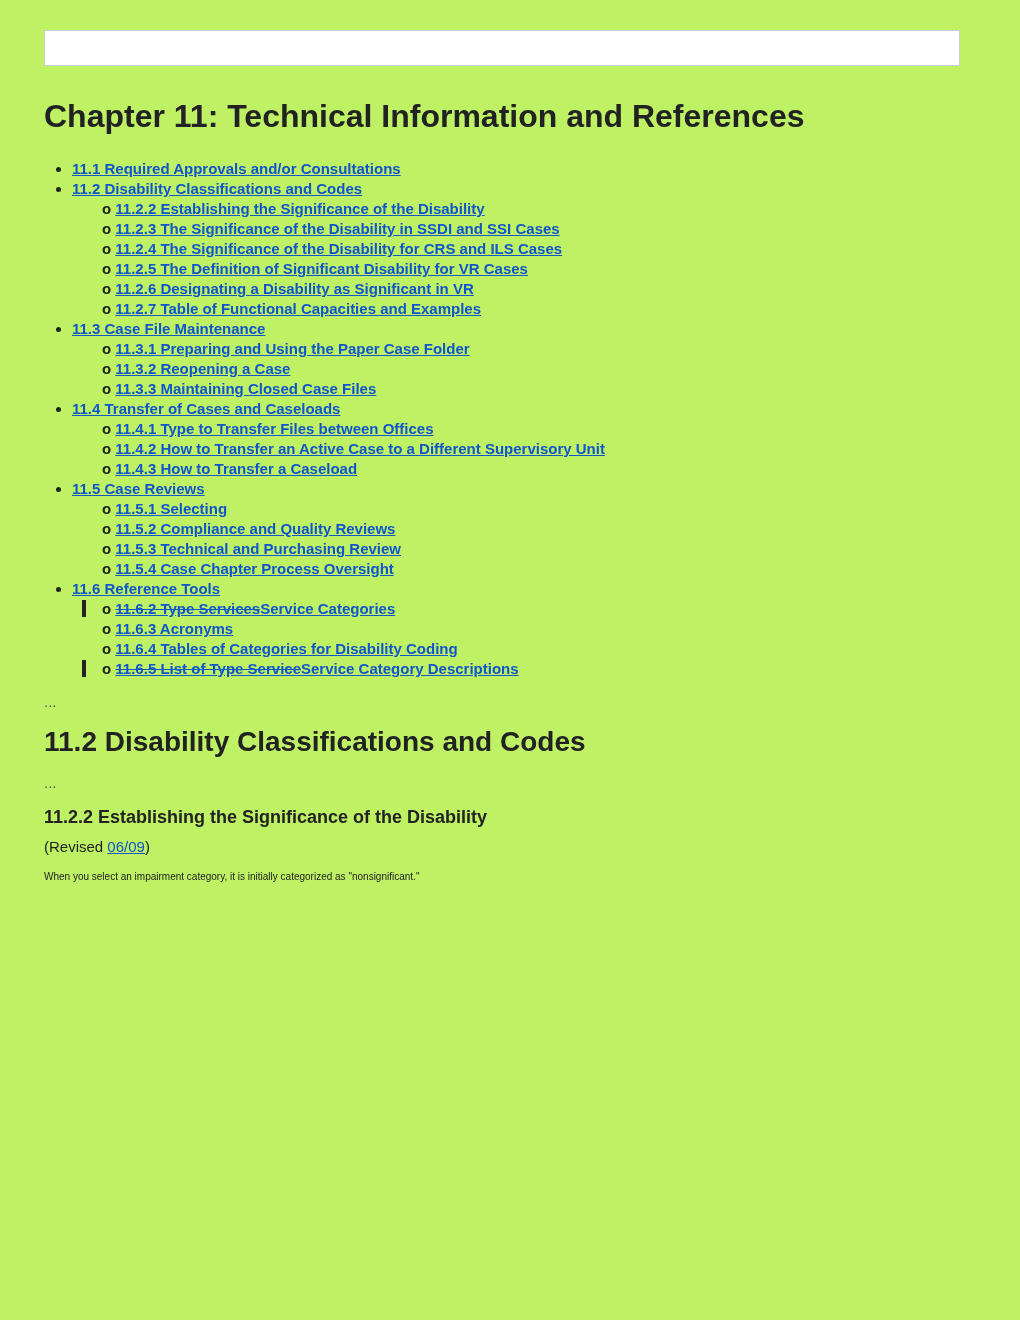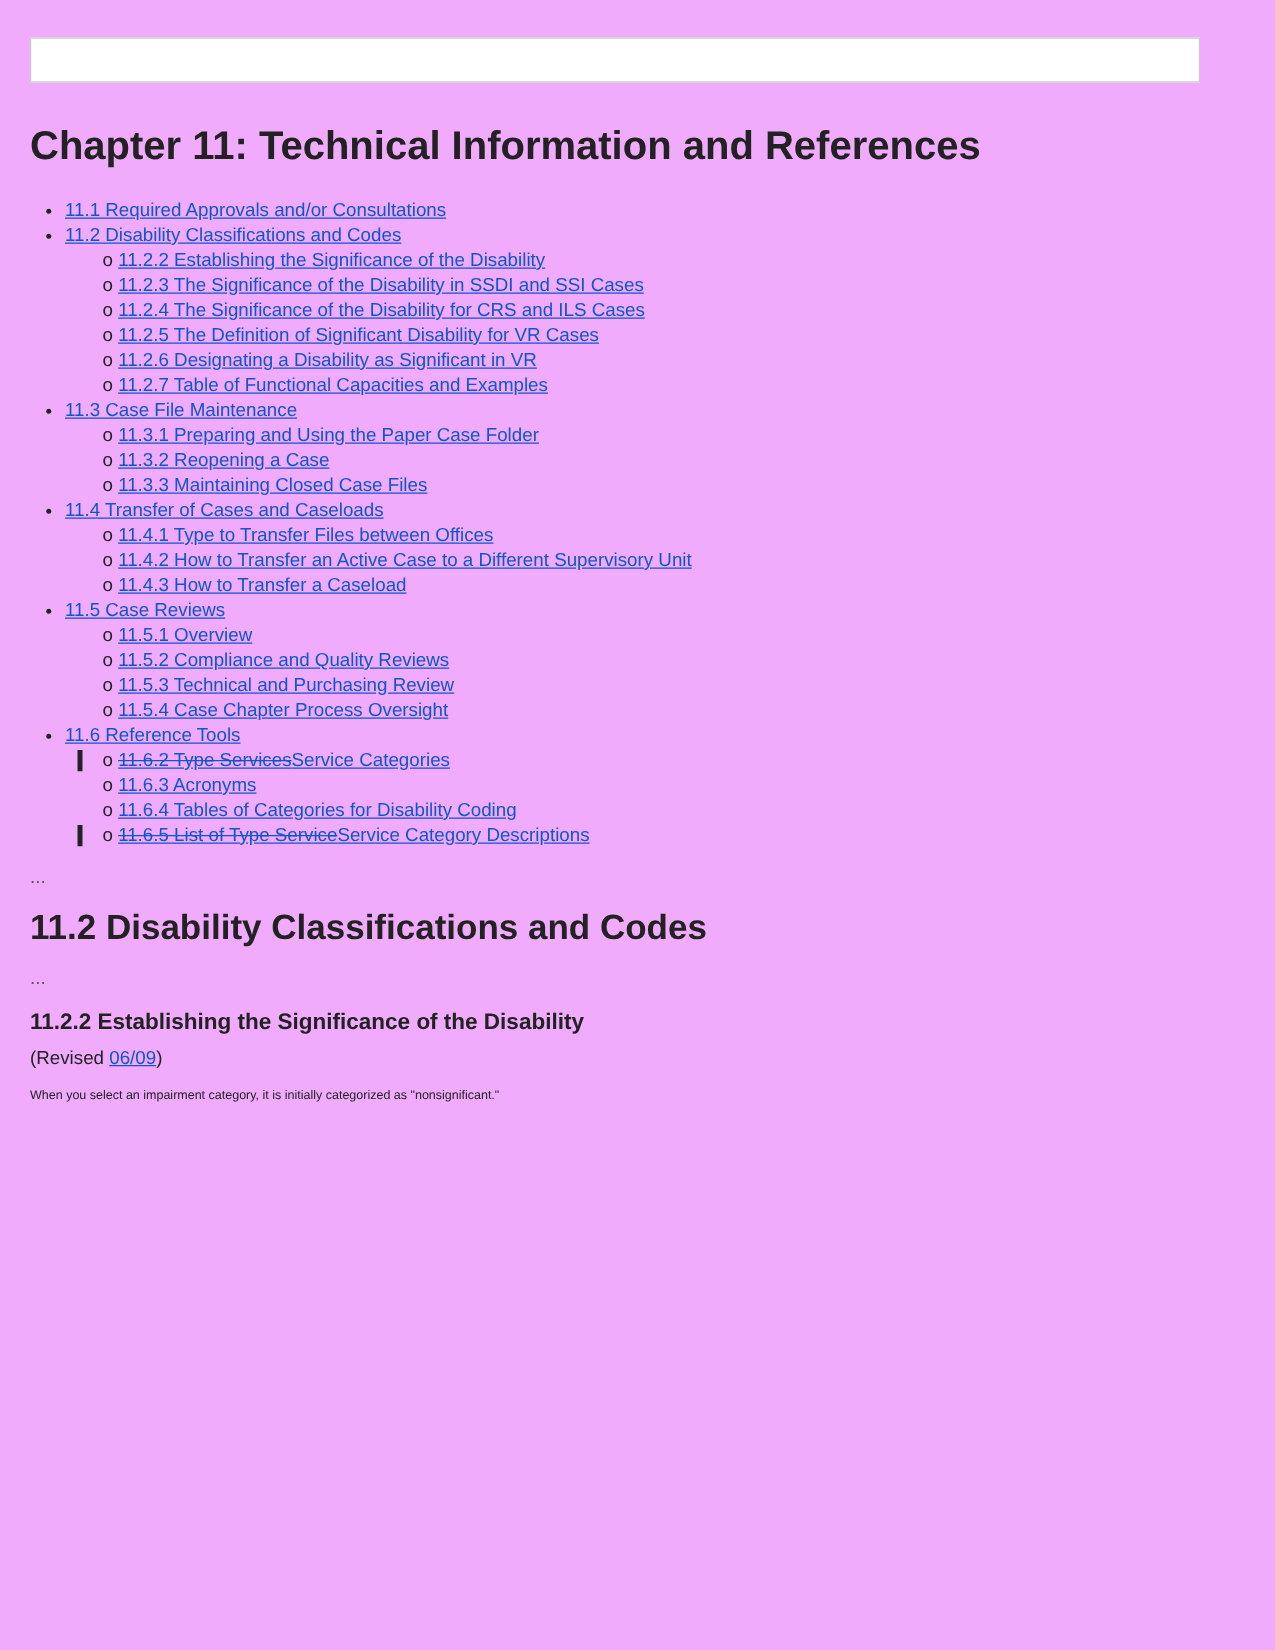--- a/index.html
+++ b/index.html
@@ -14,22 +14,22 @@
       color: #222;
       background: #fff;
       width: 1020px;
       min-height: 1320px;
       padding: 0;
     }
 
     .page-container {
       width: 1020px;
       min-height: 1320px;
-      background: #f0abfc;
-      padding: 30px 60px 60px 24px;
+      background: #bef264;
+      padding: 30px 60px 60px 44px;
     }
 
     .top-bar {
       border: 1px solid #ccc;
       height: 36px;
       margin-bottom: 30px;
       background: #fff;
     }
 
     .chapter-title {
@@ -37,20 +37,21 @@
       font-weight: bold;
       color: #222;
       margin-bottom: 24px;
       line-height: 1.25;
     }
 
     .toc-list {
       list-style: disc;
       padding-left: 28px;
       margin-bottom: 10px;
+      font-weight: bold;
     }
 
     .toc-list li {
       margin-bottom: 3px;
       font-size: 15px;
     }
 
     .toc-sublist {
       list-style: none;
       padding-left: 30px;
@@ -155,21 +156,21 @@
       <ul class="toc-sublist">
         <li><a class="toc-link" href="#">11.4.1 Type to Transfer Files between Offices</a></li>
         <li><a class="toc-link" href="#">11.4.2 How to Transfer an Active Case to a Different Supervisory Unit</a></li>
         <li><a class="toc-link" href="#">11.4.3 How to Transfer a Caseload</a></li>
       </ul>
     </li>
 
     <li class="toc-section">
       <a class="toc-link" href="#">11.5 Case Reviews</a>
       <ul class="toc-sublist">
-        <li><a class="toc-link" href="#">11.5.1 Overview</a></li>
+        <li><a class="toc-link" href="#">11.5.1 Selecting</a></li>
         <li><a class="toc-link" href="#">11.5.2 Compliance and Quality Reviews</a></li>
         <li><a class="toc-link" href="#">11.5.3 Technical and Purchasing Review</a></li>
         <li><a class="toc-link" href="#">11.5.4 Case Chapter Process Oversight</a></li>
       </ul>
     </li>
 
     <li class="toc-section">
       <a class="toc-link" href="#">11.6 Reference Tools</a>
       <ul class="toc-sublist">
         <li style="position:relative;">

